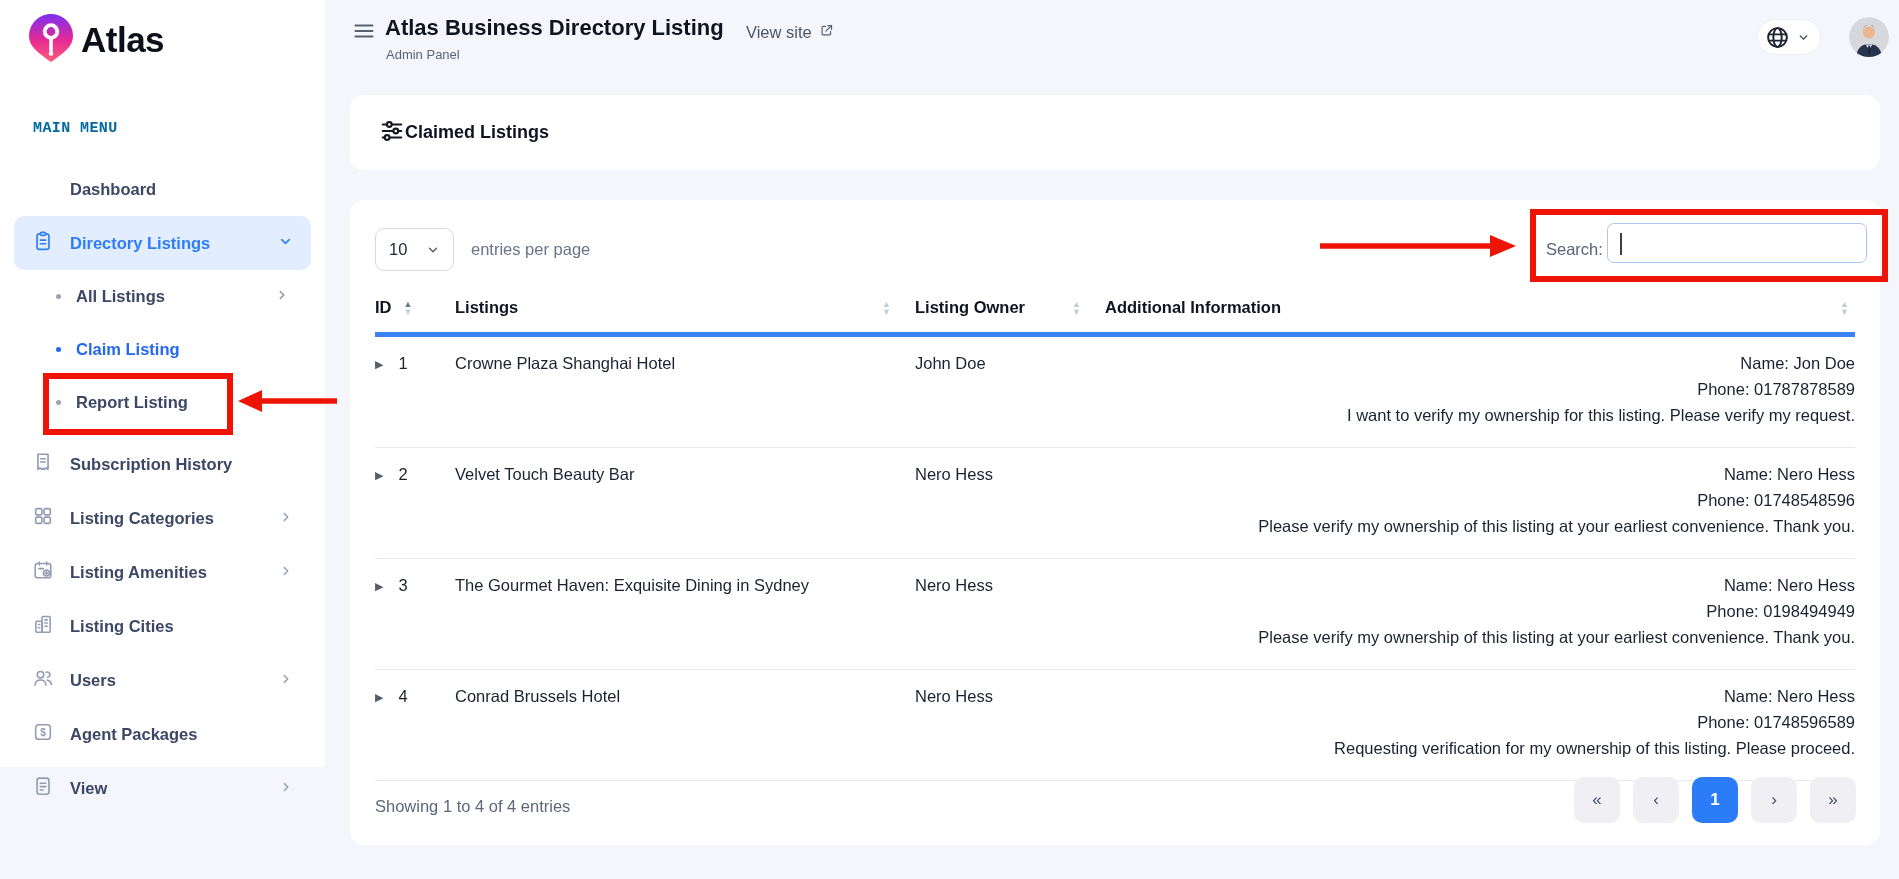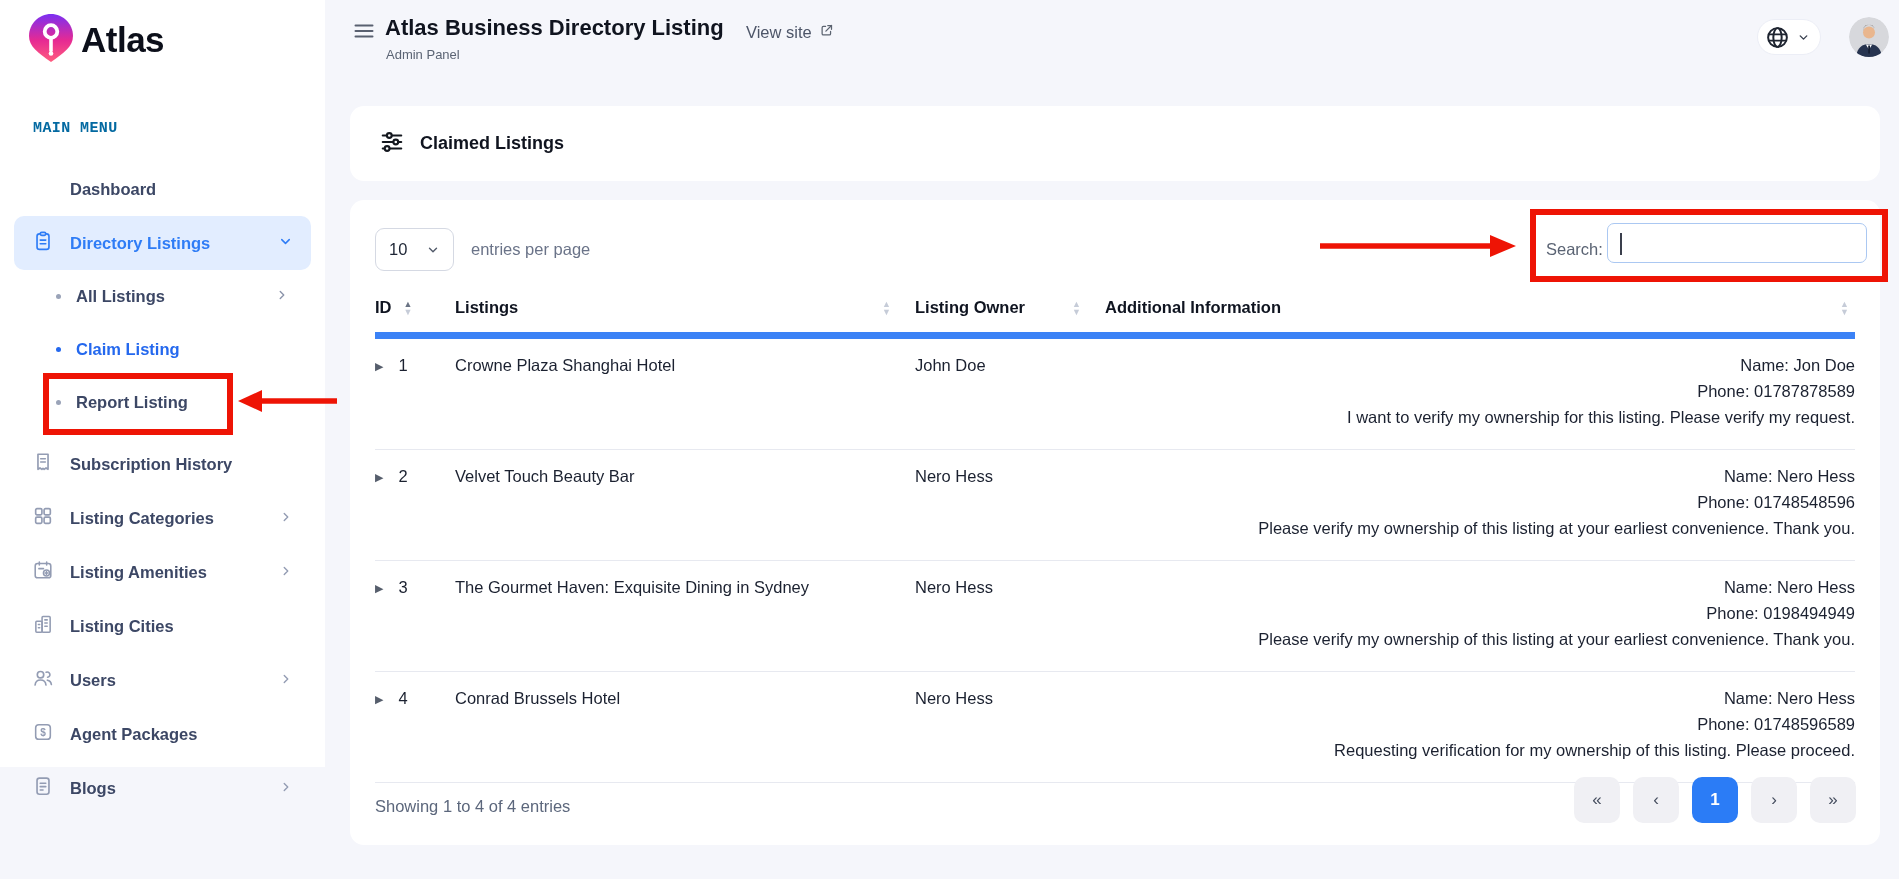--- a/index.html
+++ b/index.html
@@ -36,40 +36,40 @@
   .page-sub { position:absolute; left:386px; top:47px; font-size:13px; color:#5b6474; }
   .view-site { position:absolute; left:746px; top:23px; display:flex; align-items:center; gap:7px;
                font-size:16.5px; color:#4d5568; cursor:pointer; }
   .globe-pill { position:absolute; left:1757px; top:19px; width:64px; height:36px; background:#fff;
                 border:1px solid #eceef6; border-radius:18px; display:flex; align-items:center;
                 padding-left:5px; cursor:pointer; }
   .avatar { position:absolute; left:1849px; top:17px; width:40px; height:40px; border-radius:50%;
             overflow:hidden; cursor:pointer; }
   
   .card { position:absolute; background:#fff; border-radius:14px; }
-  .card1 { left:350px; top:106px; width:1530px; height:75px; display:flex; align-items:center;
-           gap:15px; padding-left:29px; }
+  .card1 { left:350px; top:95px; width:1530px; height:75px; display:flex; align-items:center;
+           padding-left:29px; }
   .card1-title { font-size:18px; font-weight:700; color:#10141f; }
   .card2 { left:350px; top:200px; width:1530px; height:645px; }
   
   .select { position:absolute; left:25px; top:28px; width:79px; height:43px; border:1.5px solid #d5d9e3;
             border-radius:9px; display:flex; align-items:center; justify-content:space-between;
             padding:0 13px; font-size:16.5px; color:#1d2535; cursor:pointer; background:#fff; }
   .select svg { stroke:#525a6a; }
   .entries { position:absolute; left:121px; top:40px; font-size:16.5px; color:#6a7388; }
   .search-label { position:absolute; left:1196px; top:40px; font-size:16.5px; color:#5a6373; }
   .search-box { position:absolute; left:1257px; top:23px; width:260px; height:40px;
                 border:1px solid #abc8f2; border-radius:7px; background:#fff; }
   .search-box input { position:absolute; inset:0; width:100%; height:100%; border:none; outline:none;
                       background:transparent; padding:0 12px; font-size:16px; font-family:inherit; }
   .tcaret { position:absolute; left:12px; top:9px; width:2px; height:22px; background:#3a3f4c; }
   
   .tbl { position:absolute; left:25px; top:86px; width:1480px; border-collapse:collapse; }
   .tbl th { text-align:right; font-size:16.5px; font-weight:700; color:#0f1420;
-            padding:12px 0 15px; border-bottom:7px solid #3b82f6; }
+            padding:12px 0 15px; border-bottom:5px solid #3b82f6; }
   .thx { display:flex; align-items:center; }
   .thx.start { gap:12px; }
   .thx.between { justify-content:space-between; }
   .pr30 { padding-right:24px; } .pr24 { padding-right:24px; } .pr6 { padding-right:6px; }
   .sort { display:inline-flex; flex-direction:column; line-height:8px; font-size:9px;
           color:#c6ccd8; font-style:normal; cursor:pointer; }
   .sort i { font-style:normal; }
   .sort .on { color:#6a7384; }
   .tbl td { vertical-align:top; padding:17px 0 15px; border-bottom:1px solid #e7e9f0;
             font-size:16.5px; color:#1b2130; }
@@ -217,21 +217,21 @@
             <text x="12" y="16.3" text-anchor="middle" font-size="11" font-weight="bold" fill="#939cb3" stroke="none">$</text>
           </svg></span>
       <span>Agent Packages</span>
     </div>
 
     <div class="mi">
       <span><svg width="22" height="22" viewBox="0 0 24 24" fill="none" stroke-width="1.8" stroke-linecap="round" stroke-linejoin="round">
             <rect x="5.5" y="3.4" width="13" height="17.6" rx="2.6" stroke="inherit"></rect>
             <path d="M9 9h6M9 12.7h6M9 16.4h3" stroke="inherit"></path>
           </svg></span>
-      <span>Blogs</span>
+      <span>View</span>
       <span class="chev"><svg width="14" height="14" viewBox="0 0 24 24" fill="none" stroke-width="2.4" stroke-linecap="round" stroke-linejoin="round">
             <polyline points="9 6 15 12 9 18" stroke="inherit"></polyline>
           </svg></span>
     </div>
   </nav>
 </aside>
 
 <div class="hamburger">
   <svg width="24" height="24" viewBox="0 0 24 24" fill="none" stroke="#596070" stroke-width="2" stroke-linecap="round">
       <path d="M3.5 6.5h17M3.5 12h17M3.5 17.5h17"></path>

